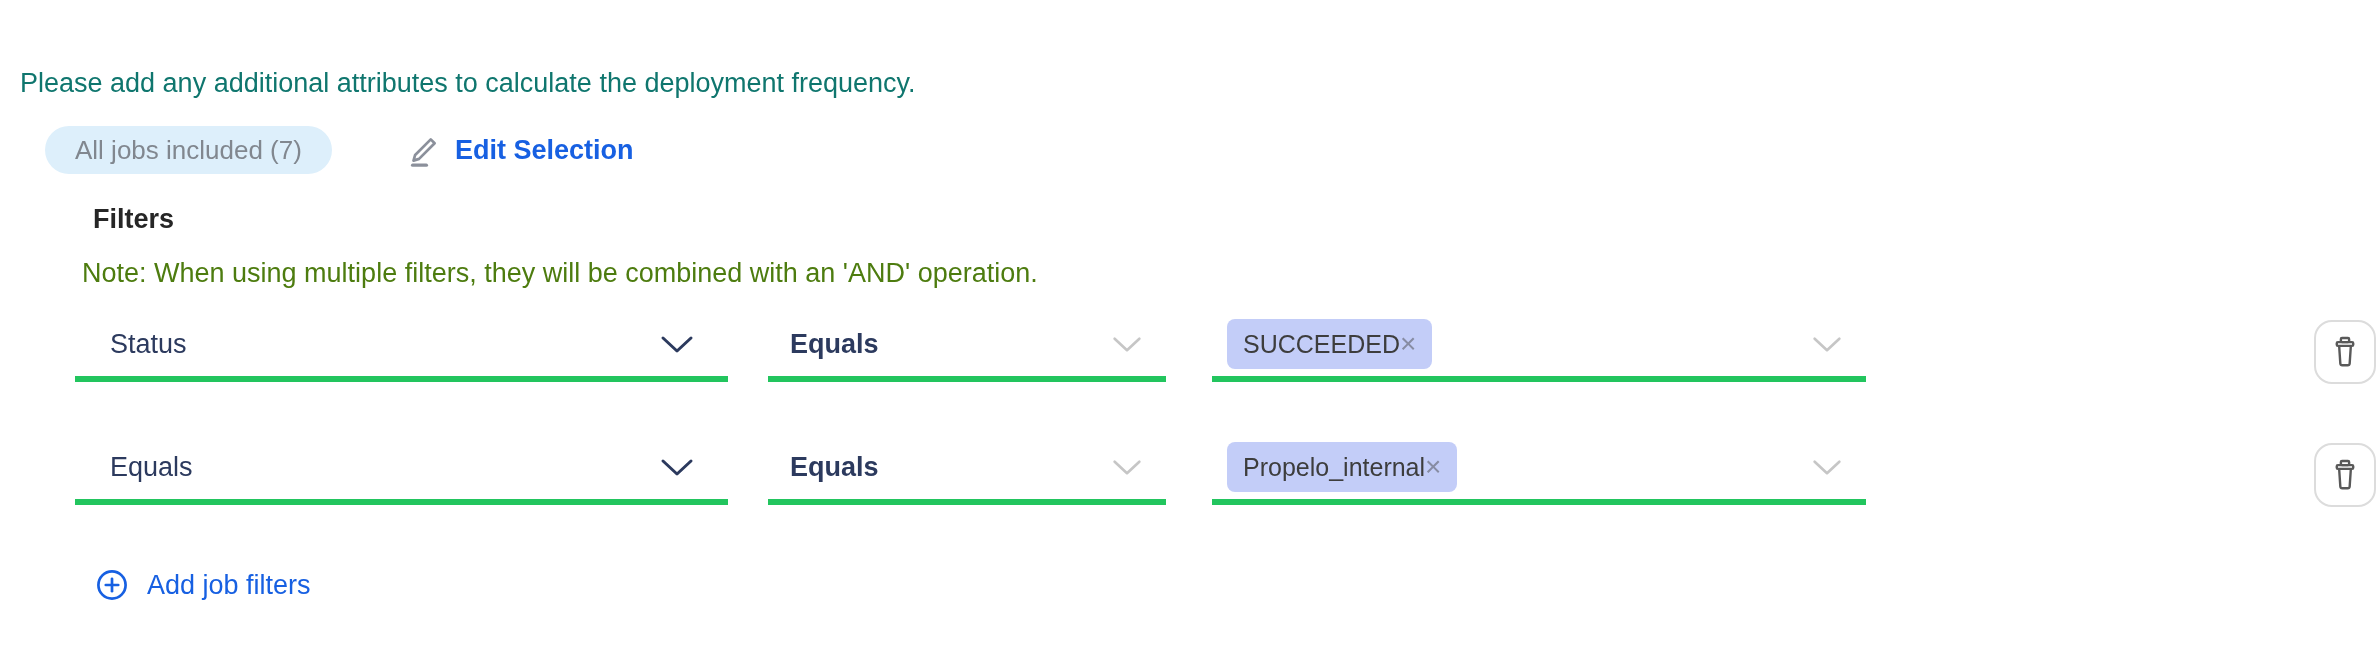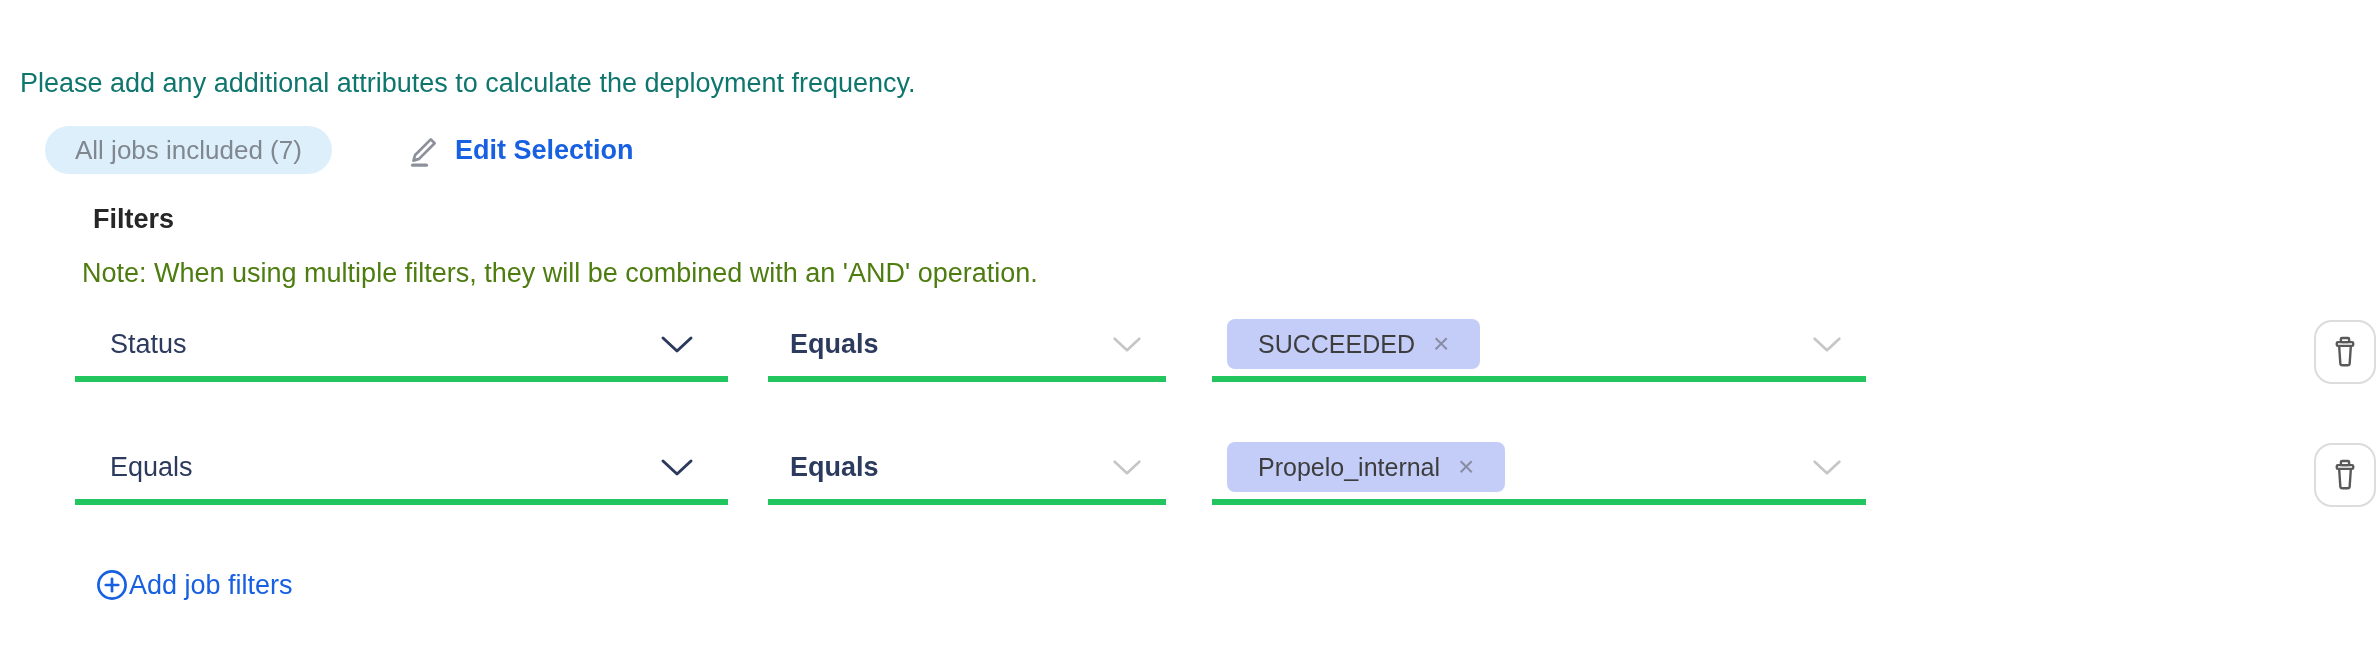--- a/index.html
+++ b/index.html
@@ -66,43 +66,43 @@
   .select-op{width:398px;margin-right:46px;padding-left:22px;font-weight:bold;}
   .select-values{width:654px;padding-left:15px;}
   .select .label{
     font-size:27px;color:#2c3a5e;white-space:nowrap;
   }
   .chevron{margin-left:auto;flex:0 0 auto;}
   .chevron-dark{color:#2c3a5e;margin-right:34px;}
   .chevron-light{color:#c6c6c6;margin-right:24px;}
 
   .tag{
-    display:inline-flex;align-items:center;gap:18px;
+    display:inline-flex;align-items:center;gap:0;
     background:#c3cdf8;border-radius:8px;
-    padding:0 31px;height:50px;
+    padding:0 16px;height:50px;
   }
   .tag .tag-label{font-size:25px;color:#3d3d3d;white-space:nowrap;}
   .tag .tag-x{
     font-size:28px;line-height:1;color:#878ca3;cursor:pointer;
     font-weight:400;
   }
 
   .trash-btn{
     position:absolute;right:0;top:8px;
     width:62px;height:64px;
     background:#ffffff;border:2px solid #dcdcdc;border-radius:18px;
     display:flex;align-items:center;justify-content:center;
     cursor:pointer;padding:0;box-sizing:border-box;
   }
   .trash-btn svg{color:#595959;}
 
   
   .add-link{
     left:95px;top:568px;
-    display:flex;align-items:center;
+    display:flex;align-items:center;gap:18px;
     color:#1760e2;font-size:27px;font-weight:500;
     cursor:pointer;text-decoration:none;white-space:nowrap;
   }
 </style>
 </head>
 <body>
 
 <div>
 
   <p class="abs intro">Please add any additional attributes to calculate the deployment frequency.</p>

